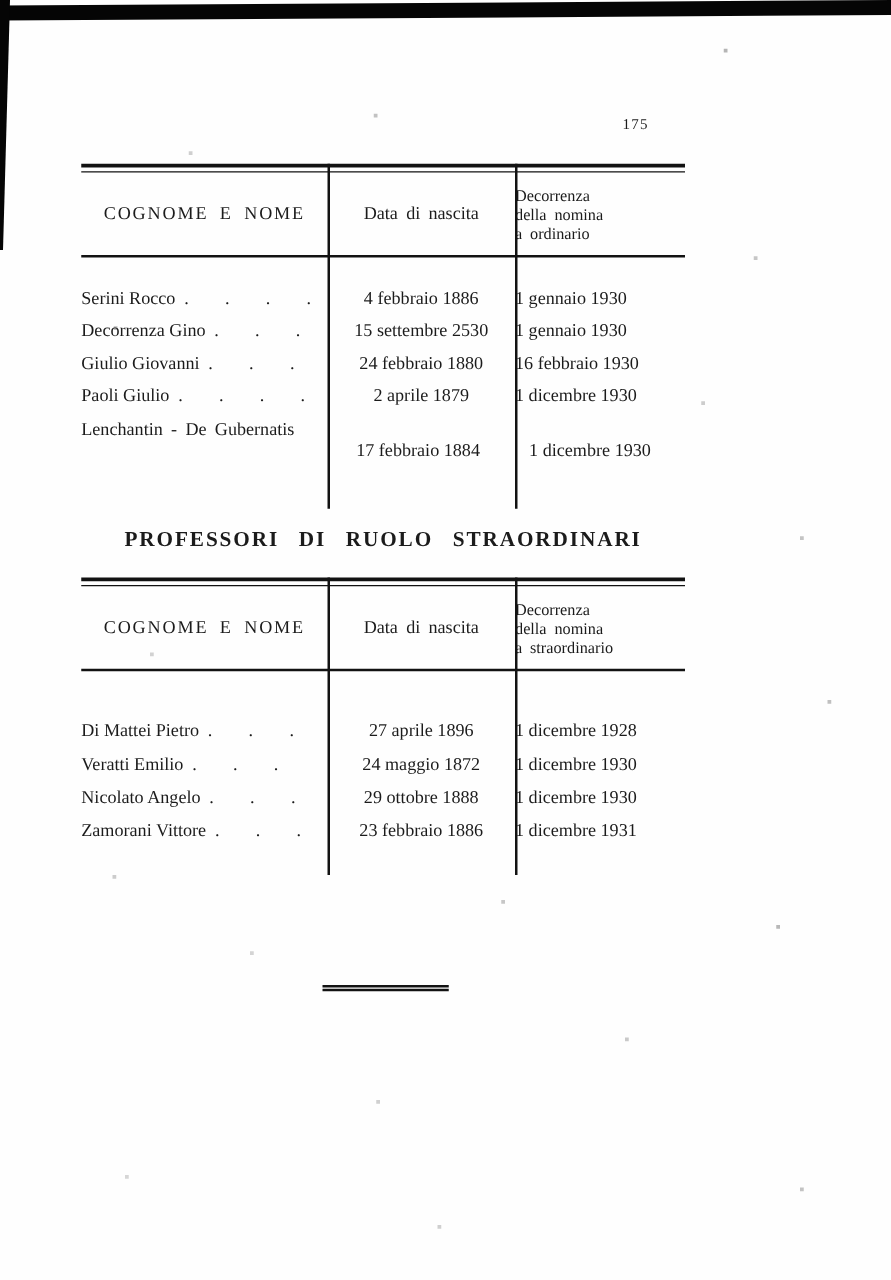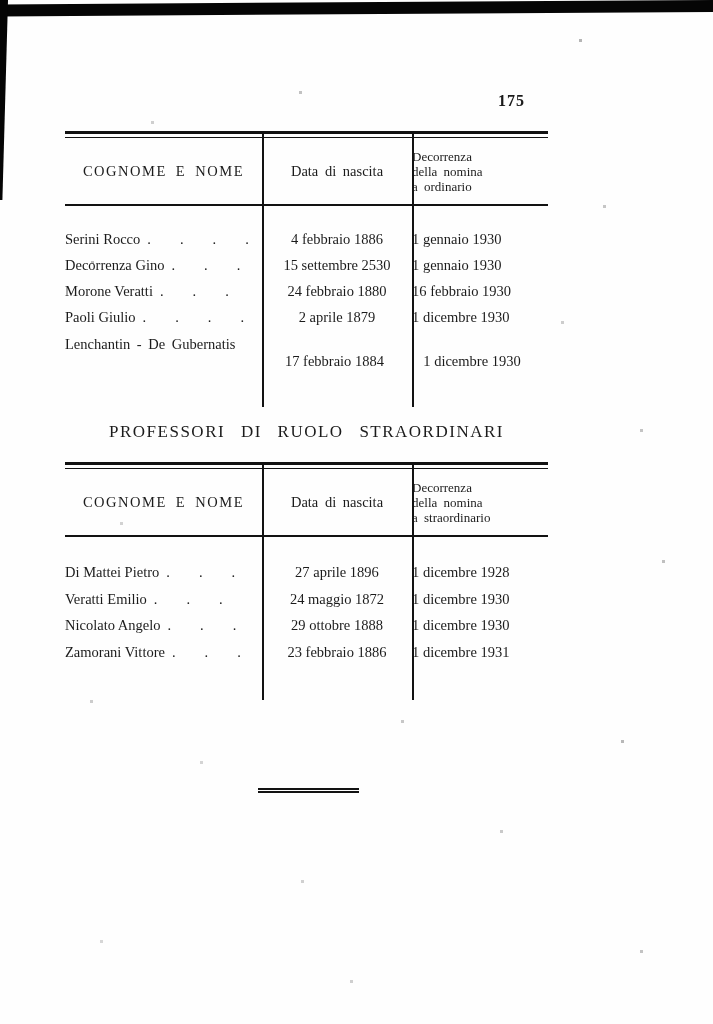--- a/index.html
+++ b/index.html
@@ -14,53 +14,53 @@
   .left-edge{position:absolute;left:0;top:0;width:8px;height:200px;background:#050505;
     clip-path:polygon(0 0,100% 0,30% 100%,0 100%);}
   .noise{position:absolute;left:0;top:0;width:1px;height:1px;background:transparent;
     box-shadow:580px 40px 0 1px #b5b5b5,300px 92px 0 1px #c2c2c2,152px 122px 0 1px #cfcfcf,
       604px 206px 0 1px #c6c6c6,92px 262px 0 1px #bdbdbd,562px 322px 0 1px #cdcdcd,
       641px 430px 0 1px #c4c4c4,121px 523px 0 1px #d2d2d2,663px 561px 0 1px #c0c0c0,
       91px 701px 0 1px #cccccc,402px 721px 0 1px #c7c7c7,622px 741px 0 1px #b8b8b8,
       201px 762px 0 1px #d4d4d4,501px 831px 0 1px #c9c9c9,302px 881px 0 1px #d0d0d0,
       641px 951px 0 1px #c3c3c3,101px 941px 0 1px #d6d6d6,351px 981px 0 1px #cfcfcf;}
 
-  .page-number{position:absolute;left:498px;top:92px;font-size:16px;font-weight:bold;
+  .page-number{position:absolute;left:498px;top:92px;font-size:12px;font-weight:normal;
     letter-spacing:1px;}
 
   .doc-table{position:absolute;left:65px;width:483px;}
   .t1{top:131px;}
   .t2{top:462px;}
   .top-rule{height:3px;border-top:3px solid #121212;border-bottom:1px solid #121212;}
   .thead{display:flex;height:66px;border-bottom:2px solid #121212;align-items:center;}
   .col1{width:197px;box-sizing:border-box;}
   .col2{width:150px;box-sizing:border-box;text-align:center;}
   .col3{width:136px;box-sizing:border-box;}
   .h-col1{text-align:center;font-size:14.5px;letter-spacing:1.5px;word-spacing:4px;}
   .h-col2{font-size:14.5px;word-spacing:3px;}
   .h-col3{font-size:13px;line-height:15px;word-spacing:3px;}
   .vline{position:absolute;width:2px;background:#121212;top:0;}
   .t1 .vline{height:276px;}
   .t2 .vline{height:238px;}
   .vline.v1{left:197px;}
   .vline.v2{left:347px;}
   .tbody{font-size:14.5px;}
   .t1 .tbody{padding-top:20px;}
-  .t2 .tbody{padding-top:22px;}
+  .t2 .tbody{padding-top:35px;}
   .trow{display:flex;height:26px;line-height:26px;}
   .t2 .trow{height:26.5px;line-height:26.5px;}
   .trow-tall{display:flex;margin-top:6px;gap:20px;}
   .trow-tall .col2,.trow-tall .col3{line-height:51px;height:51px;}
   .name-cell{white-space:nowrap;}
   .name2{display:block;line-height:17px;padding-left:27px;}
   .name1{display:block;line-height:17px;word-spacing:3px;}
   .leader{white-space:pre;margin-left:7px;}
 
   .section-title{position:absolute;left:65px;top:422px;width:483px;text-align:center;
-    font-size:17px;letter-spacing:1.5px;word-spacing:10px;}
+    font-size:17px;letter-spacing:1.5px;word-spacing:10px;font-weight:bold;}
 
   .bottom-rule{position:absolute;left:258px;top:788px;width:101px;height:1px;
     border-top:2px solid #121212;border-bottom:2px solid #121212;}
 </style>
 </head>
 <body>
 
 <div class="top-edge"></div>
 <div class="left-edge"></div>
 <div class="noise"></div>
@@ -85,21 +85,21 @@
       <div class="col1 name-cell"><span>Serini Rocco</span><span class="leader">.        .        .        .</span></div>
       <div class="col2">4 febbraio 1886</div>
       <div class="col3">1 gennaio 1930</div>
     </div>
     <div class="trow">
       <div class="col1 name-cell"><span>Decorrenza Gino</span><span class="leader">.        .        .</span></div>
       <div class="col2">15 settembre 2530</div>
       <div class="col3">1 gennaio 1930</div>
     </div>
     <div class="trow">
-      <div class="col1 name-cell"><span>Morone Veratti</span><span class="leader">.        .        .</span></div>
+      <div class="col1 name-cell"><span>Giulio Giovanni</span><span class="leader">.        .        .</span></div>
       <div class="col2">24 febbraio 1880</div>
       <div class="col3">16 febbraio 1930</div>
     </div>
     <div class="trow">
       <div class="col1 name-cell"><span>Paoli Giulio</span><span class="leader">.        .        .        .</span></div>
       <div class="col2">2 aprile 1879</div>
       <div class="col3">1 dicembre 1930</div>
     </div>
     <div class="trow-tall">
       <div class="col1 name-cell">

